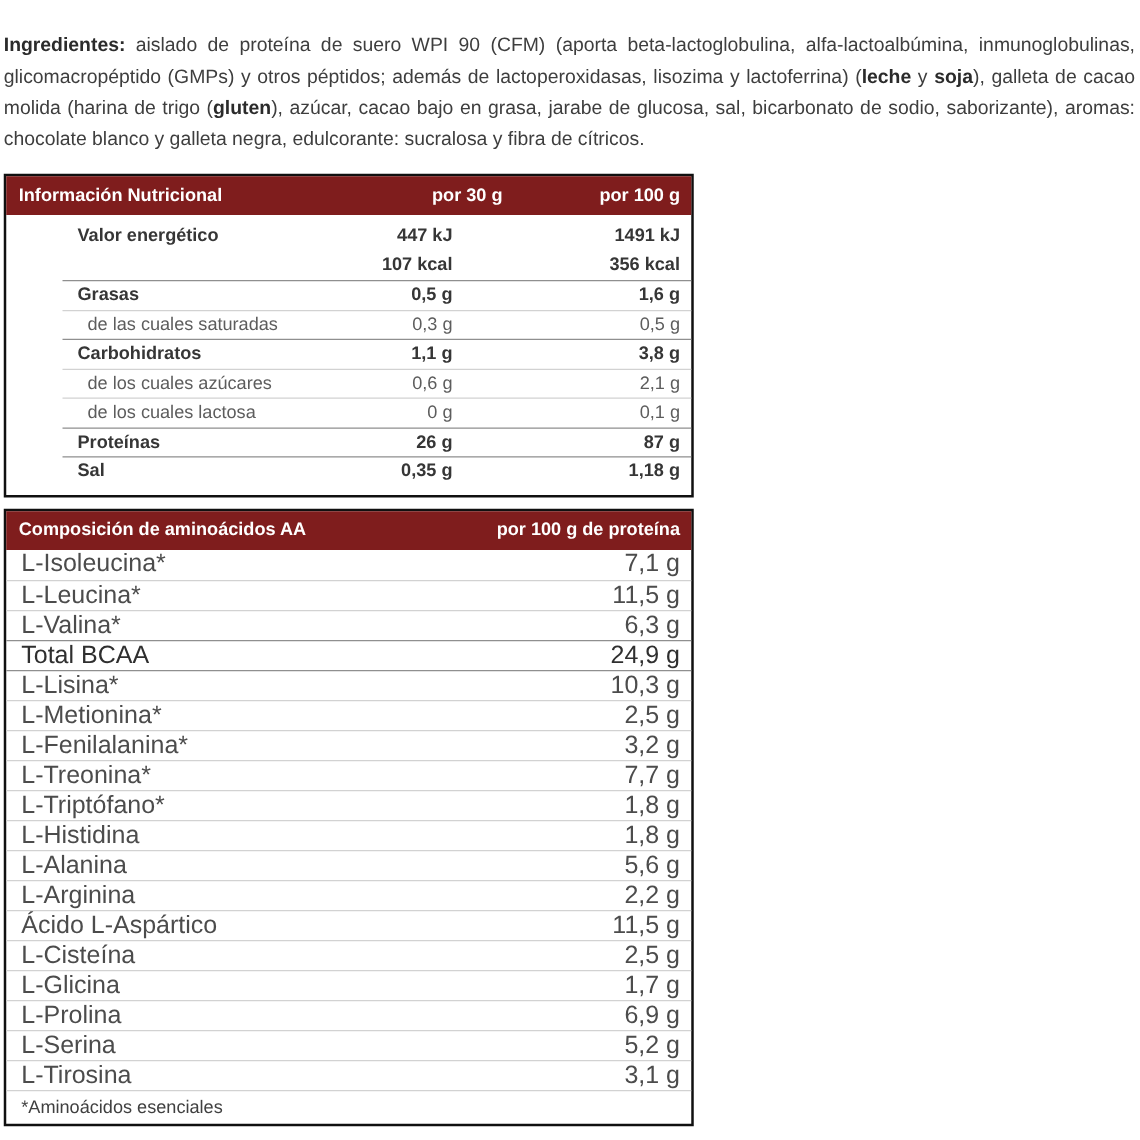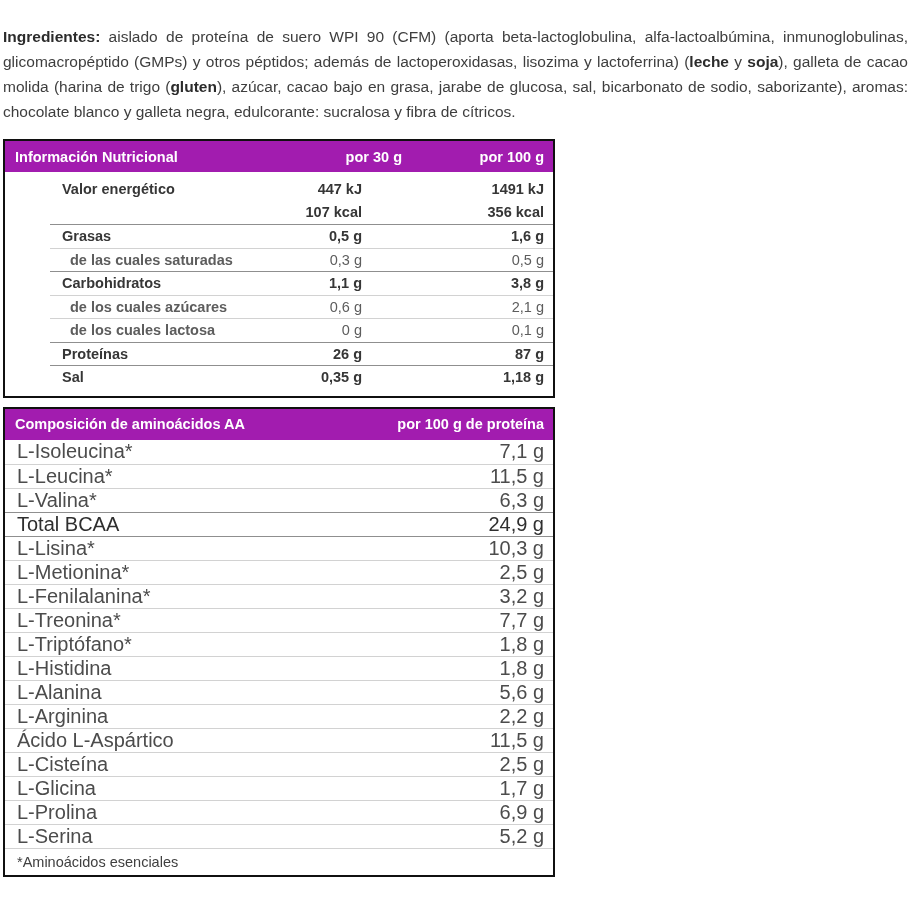--- a/index.html
+++ b/index.html
@@ -18,42 +18,42 @@
   .ingredients .bold{font-weight:bold;color:#2b2b2b;}
 
   
   .tbl{
     width:552px;border:2px solid #101010;background:#fff;
     box-sizing:border-box;
   }
   .tbl-1{margin-top:12px;}
   .tbl-2{margin-top:9px;}
   .tbl-header{
-    background:#a21caf;color:#ffffff;display:flex;align-items:center;
+    background:#7f1d1d;color:#ffffff;display:flex;align-items:center;
     height:31px;font-weight:bold;font-size:14.5px;
     padding:0 9px 0 10px;
   }
   .h-title{flex:1;}
   .h-col30{width:112px;text-align:right;}
   .h-col100{width:142px;text-align:right;}
   .h-col-amino{text-align:right;}
 
   .tbl-body{padding:5px 0 7px 0;margin-left:45px;}
 
   
   .nrow{
     display:flex;align-items:center;min-height:23.5px;
     padding:0 9px 0 12px;font-size:14.5px;box-sizing:border-box;
   }
   .nrow .c-label{flex:1;}
   .nrow .c-v30{width:112px;text-align:right;}
   .nrow .c-v100{width:142px;text-align:right;padding-left:40px;}
   .nrow.main{font-weight:bold;color:#363636;}
   .nrow.sub{font-weight:normal;color:#5d5d5d;}
-  .nrow.sub .c-label{padding-left:8px;font-weight:bold;}
+  .nrow.sub .c-label{padding-left:8px;}
 
   
   .abody{padding:0;}
   .arow{
     display:flex;align-items:flex-start;height:24px;
     padding:0 9px 0 12px;font-size:20px;box-sizing:border-box;
     color:#4c4c4c;
   }
   .arow .c-label{flex:1;}
   .arow .c-val{width:142px;text-align:right;}
@@ -197,19 +197,23 @@
           <span class="c-val">1,7 g</span>
         </div>
         <div class="arow  sep-light">
           <span class="c-label">L-Prolina</span>
           <span class="c-val">6,9 g</span>
         </div>
         <div class="arow  sep-light">
           <span class="c-label">L-Serina</span>
           <span class="c-val">5,2 g</span>
         </div>
+        <div class="arow  sep-light">
+          <span class="c-label">L-Tirosina</span>
+          <span class="c-val">3,1 g</span>
+        </div>
       </div>
     <div class="afoot">
       <span>*Aminoácidos esenciales</span>
     </div>
   </div>
 
 </div>
 
 </body></html>

